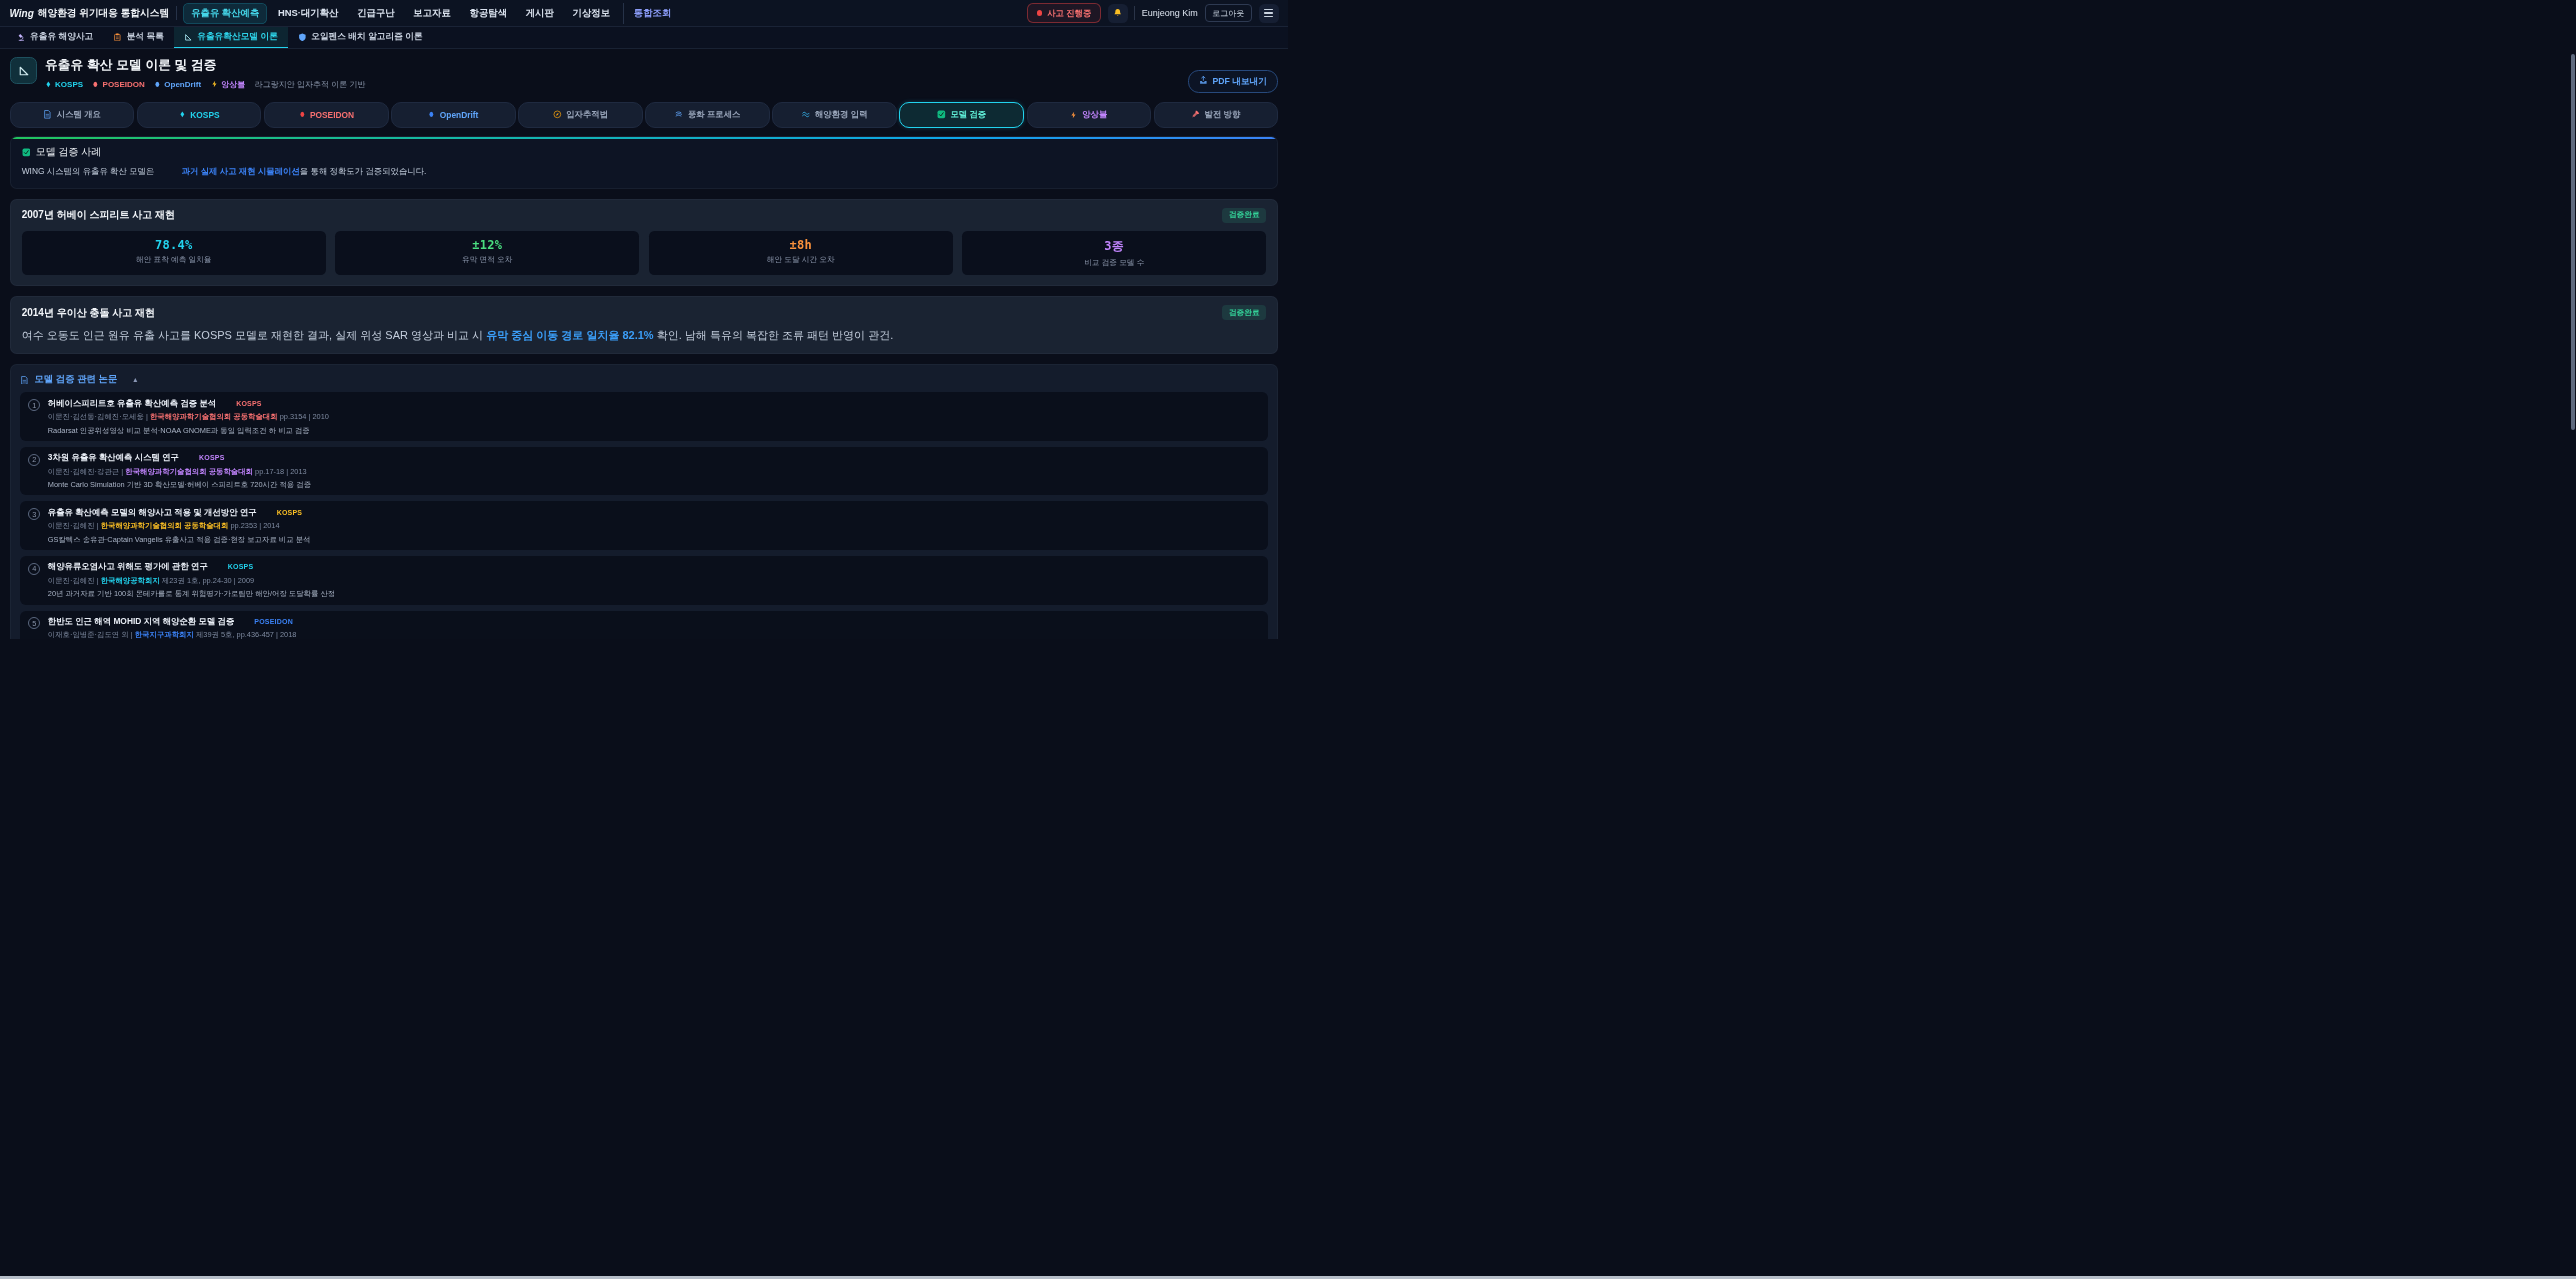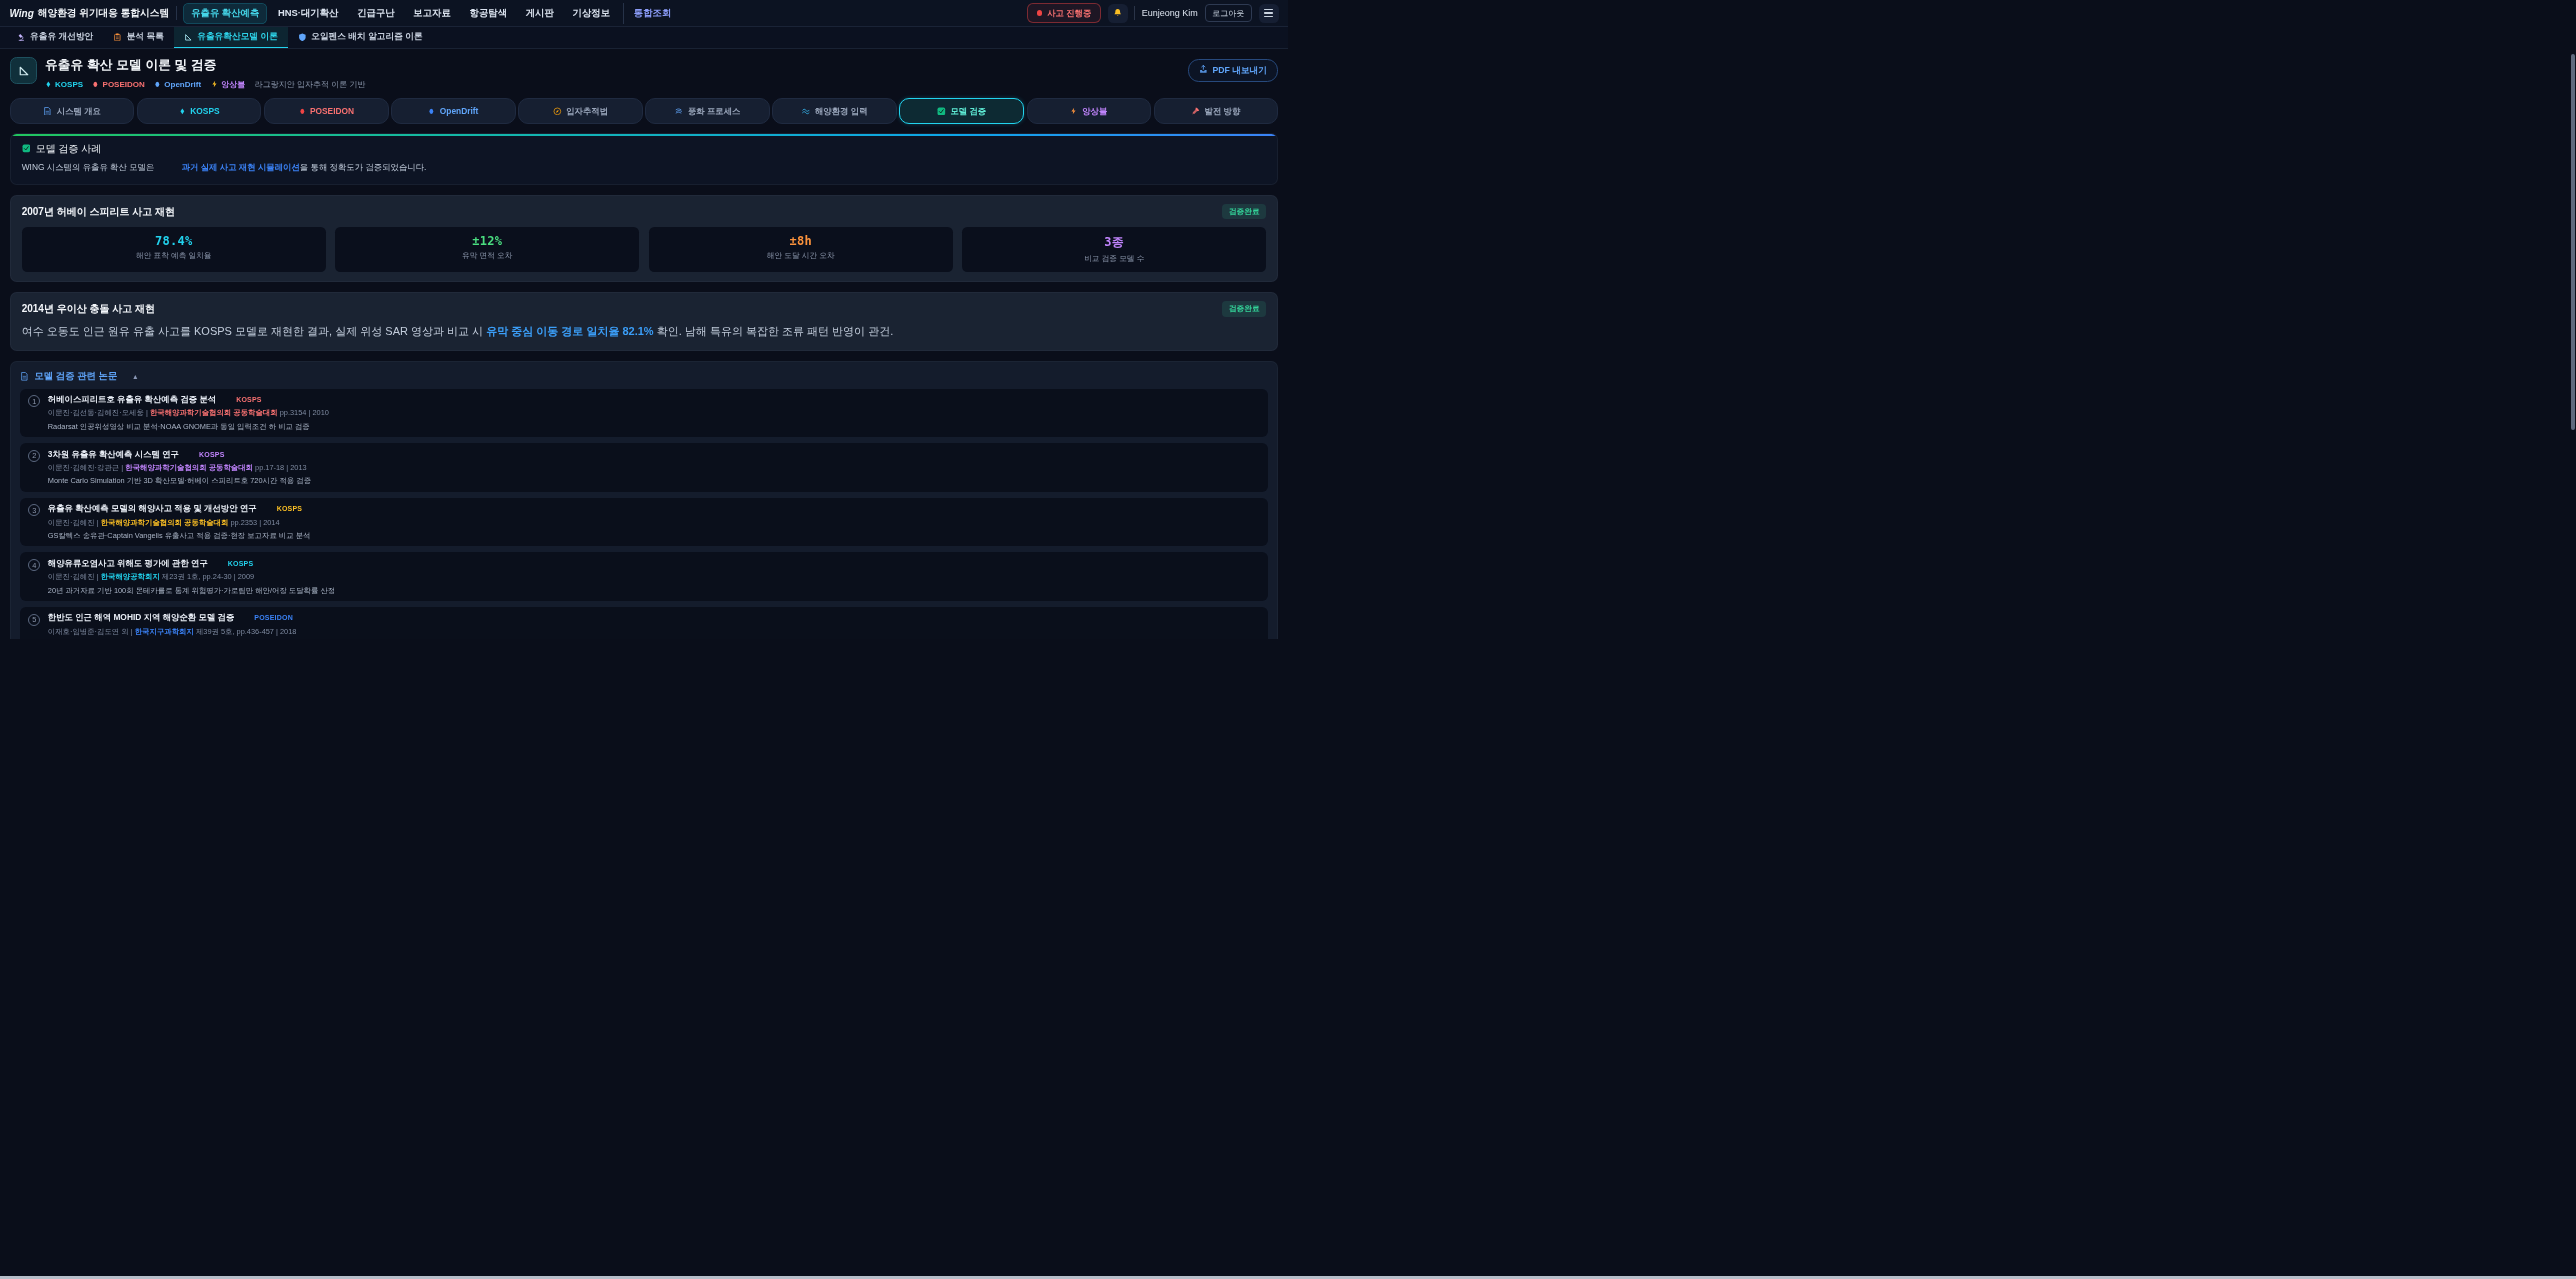--- a/index.html
+++ b/index.html
@@ -37,21 +37,21 @@
   
   .main { padding:8px 10px 0 10px; }
   .page-header { display:flex; align-items:flex-start; }
   .page-icon { width:27px; height:27px; border-radius:6.7px; background:#10303b; border:0.7px solid #1e505e;
     display:flex; align-items:center; justify-content:center; color:#cfe9ee; margin-right:8px; }
   .page-title { font-size:12.7px; font-weight:bold; color:#f3f6fa; letter-spacing:0.1px; }
   .badge-row { display:flex; align-items:center; gap:9.4px; margin-top:4.7px; }
   .model-badge { display:flex; align-items:center; gap:3.4px; font-size:8px; font-weight:bold; }
   .page-subtitle { font-size:8px; color:#8b97ac; }
   .pdf-btn { margin-left:auto; display:flex; align-items:flex-start; gap:4.7px; font-size:8.7px; font-weight:bold; color:#60a5fa;
-    border:0.7px solid #27497c; background:rgba(59,130,246,.05); border-radius:10.7px; padding:4.7px 10px; cursor:pointer; white-space:nowrap; margin-top:2px; }
+    border:0.7px solid #27497c; background:rgba(59,130,246,.05); border-radius:10.7px; padding:4.7px 10px; cursor:pointer; white-space:nowrap; margin-top:13px; }
 
   
   .section-tabs { display:flex; gap:2.7px; margin-top:8.7px; }
   .section-tab { flex:1; height:25.5px; background:#161f31; border:0.7px solid #1f2a40; border-radius:10px;
     display:flex; align-items:center; justify-content:center; gap:4.7px; font-size:8.4px; font-weight:bold; color:#9aa6bb; cursor:pointer; white-space:nowrap; }
   .section-tab.active { background:#0d2a33; border:0.7px solid #22d3ee; box-shadow:0 0 4px rgba(34,211,238,.25); }
 
   
   .intro-card { position:relative; margin-top:8.7px; background:#0d1424; border:0.7px solid rgba(148,163,184,.08);
     border-radius:6.7px; padding:8px 10.7px 10.7px; overflow:hidden; }
@@ -138,21 +138,21 @@
 </header>
 
 <div class="subtab-bar" id="subtab-bar">
     <div class="subtab">
     <span style="color: rgb(196, 181, 253);">
         <svg viewBox="0 0 16 16" width="8.7" height="8.7">
           <path d="M6 2l4 4-3 3-4-4z" fill="currentColor"></path>
           <path d="M4 13.5h8M6 13.5c4-1 6-3.5 4.5-6.5" stroke="currentColor" stroke-width="1.4" fill="none" stroke-linecap="round"></path>
         </svg>
       </span>
-    <span>유출유 개선방안</span>
+    <span>유출유 해양사고</span>
   </div>
     <div class="subtab">
     <span style="color: rgb(251, 146, 60);">
         <svg viewBox="0 0 16 16" width="8.7" height="8.7">
           <rect x="3" y="2.5" width="10" height="12" rx="1.5" fill="none" stroke="currentColor" stroke-width="1.4"></rect>
           <rect x="5.5" y="1" width="5" height="3" rx="1" fill="currentColor"></rect>
           <path d="M5.5 7.5h5M5.5 10.5h5" stroke="currentColor" stroke-width="1.2"></path>
         </svg>
       </span>
     <span>분석 목록</span>

